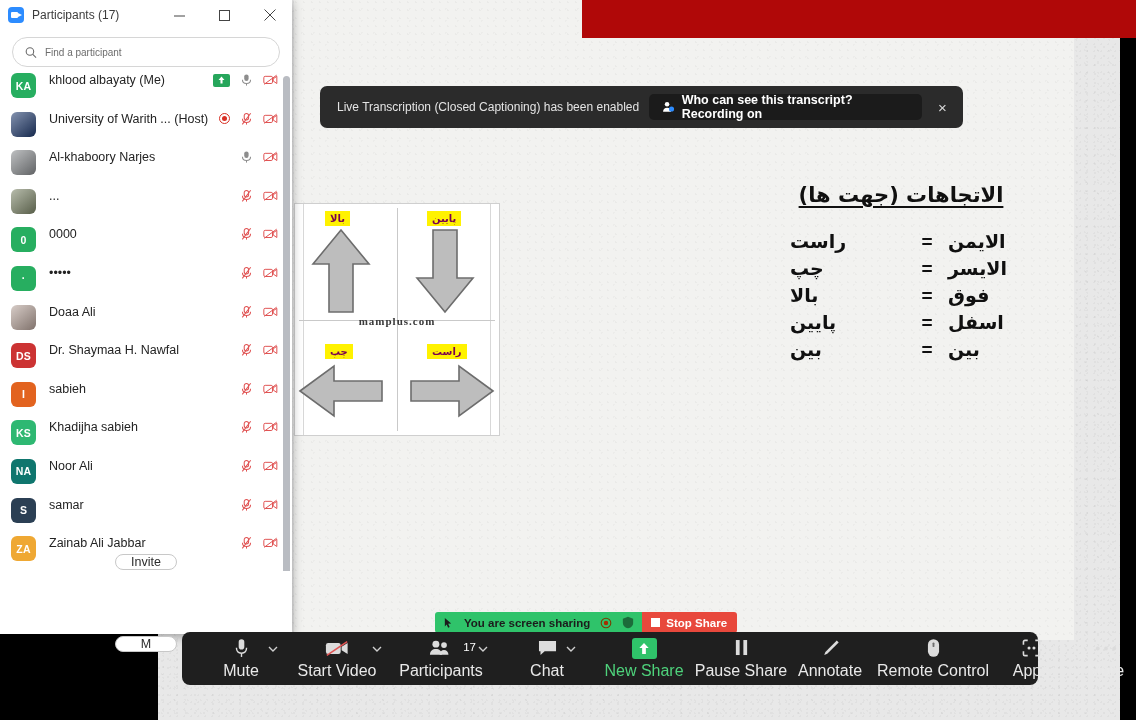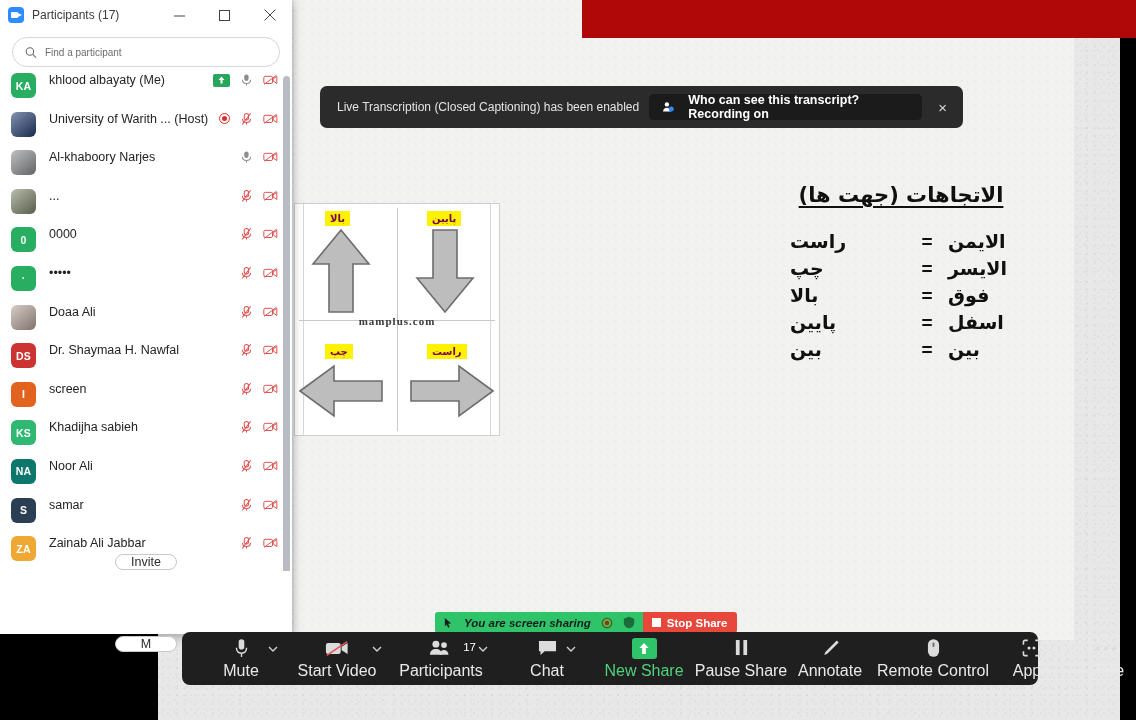--- a/index.html
+++ b/index.html
@@ -178,38 +178,38 @@
 
   
   .toast {
     position: absolute; left: 320px; top: 86px; width: 643px; height: 42px;
     background: #2b2b2b; border-radius: 7px; display: flex; align-items: center;
     padding: 0 10px 0 17px; gap: 10px;
   }
   .toast-text { color: #e4e4e4; font-size: 12px; flex: 0 0 auto; }
   .toast-pill {
     background: #1b1b1b; border-radius: 5px; height: 26px; display: flex;
-    align-items: center; gap: 14px; padding: 0 13px;
+    align-items: center; gap: 7px; padding: 0 13px;
   }
   .toast-pill span { color: #ffffff; font-size: 12.5px; font-weight: bold; }
   .toast-close {
     margin-left: auto; color: #d8d8d8; font-size: 15px; width: 24px; height: 24px;
     display: flex; align-items: center; justify-content: center;
   }
 
   
   .share-bar {
     position: absolute; left: 435px; top: 612px; height: 21px;
     display: flex; align-items: center; border-radius: 3px; overflow: hidden;
   }
   .share-green {
     background: #2fc36a; height: 21px; display: flex; align-items: center;
     padding: 0 8px; gap: 10px;
   }
-  .share-green .lbl { font-size: 11.5px; font-weight: bold; color: #1c1c1c; font-style: italic; }
+  .share-green .lbl { font-size: 11.5px; font-weight: bold; color: #1c1c1c; }
   .share-stop {
     background: #e8483c; height: 21px; display: flex; align-items: center;
     gap: 6px; padding: 0 10px 0 9px;
   }
   .share-stop .sq { width: 9px; height: 9px; background: #fff; }
   .share-stop .lbl { font-size: 11.5px; font-weight: bold; color: #fff; }
 
   
   .toolbar {
     position: absolute; left: 182px; top: 632px; width: 856px; height: 53px;
@@ -501,21 +501,21 @@
             </svg>
             <svg class="icn" viewBox="0 0 18 14">
               <rect x="1" y="2.6" width="10.4" height="8.6" rx="1.6" fill="none" stroke="#e05353" stroke-width="1.2"></rect>
               <polygon points="12.2,5.6 16.6,2.6 16.6,11.2 12.2,8.2" fill="none" stroke="#e05353" stroke-width="1.2"></polygon>
               <line x1="1.4" y1="12.2" x2="16.4" y2="1.2" stroke="#e05353" stroke-width="1.2"></line>
             </svg>
           </div>
         </div>
         <div class="prow">
           <div class="avatar" style="background: rgb(226, 99, 31);">I</div>
-          <div class="pname">screen</div>
+          <div class="pname">sabieh</div>
           <div class="badges">
             <svg class="icn" viewBox="0 0 16 16">
               <rect x="5.4" y="1.6" width="5" height="7.6" rx="2.5" fill="none" stroke="#e05353" stroke-width="1.2"></rect>
               <path d="M3.4 7.6 C3.4 10.4 5.4 12 8 12 C10.6 12 12.6 10.4 12.6 7.6" fill="none" stroke="#e05353" stroke-width="1.2"></path>
               <line x1="8" y1="12" x2="8" y2="14.4" stroke="#e05353" stroke-width="1.2"></line>
               <line x1="3.2" y1="14.2" x2="12.8" y2="1.4" stroke="#e05353" stroke-width="1.2"></line>
             </svg>
             <svg class="icn" viewBox="0 0 18 14">
               <rect x="1" y="2.6" width="10.4" height="8.6" rx="1.6" fill="none" stroke="#e05353" stroke-width="1.2"></rect>
               <polygon points="12.2,5.6 16.6,2.6 16.6,11.2 12.2,8.2" fill="none" stroke="#e05353" stroke-width="1.2"></polygon>

